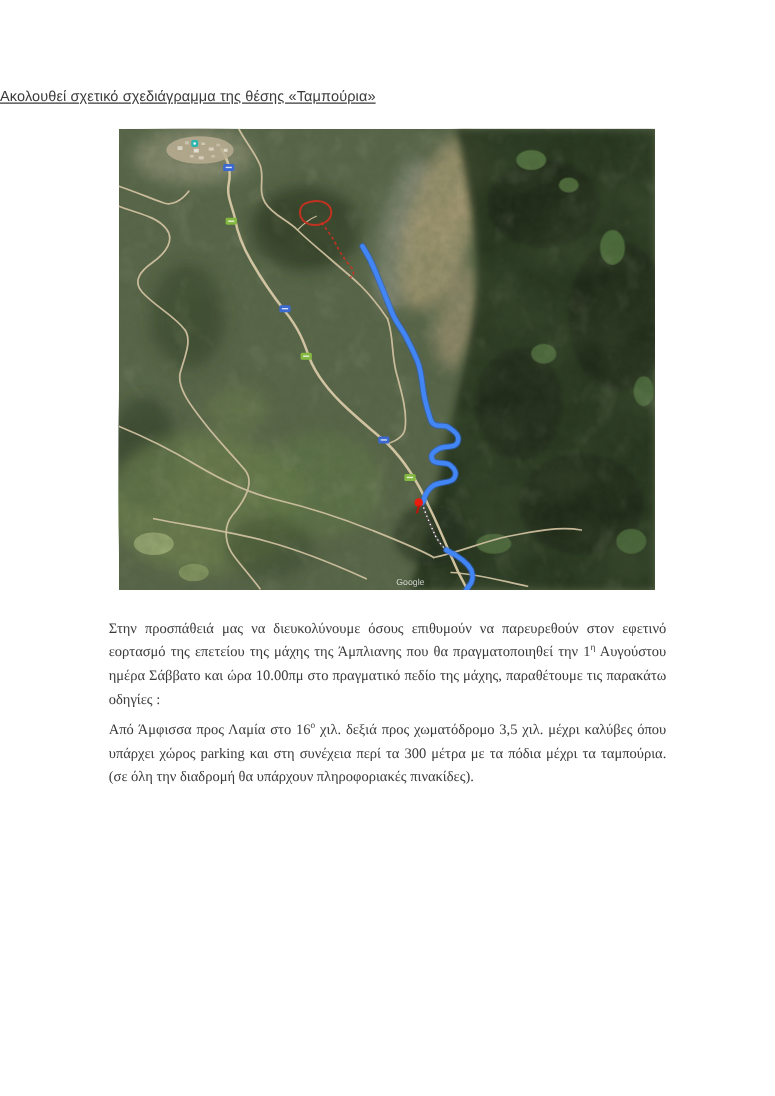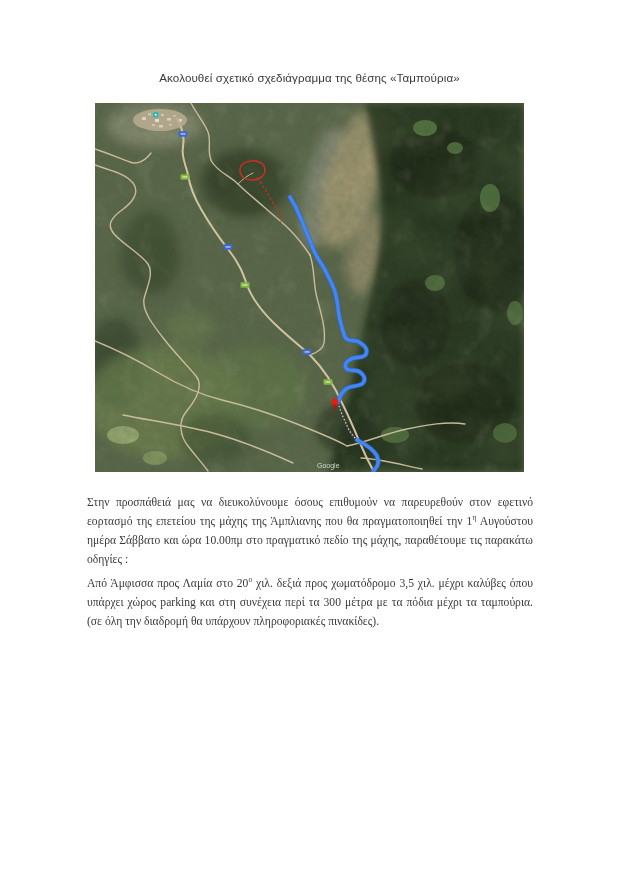--- a/index.html
+++ b/index.html
@@ -6,24 +6,25 @@
   body{
     width:620px;height:877px;
     background:#ffffff;
     position:relative;
     overflow:hidden;
     font-family:"Liberation Sans", sans-serif;
   }
   .doc-title{
     position:absolute;
     top:71px;left:0;right:1px;
-    text-align:center;
+    text-align:left;
     font-size:11.6px;
     color:#3a3a3a;
     letter-spacing:.1px;
+    text-decoration:underline;
   }
   .map-figure{
     position:absolute;
     left:95px;top:103px;
     width:429px;height:369px;
     overflow:hidden;
   }
   .map-figure svg{display:block;}
   .para{
     position:absolute;
@@ -189,13 +190,13 @@
         <rect x="230.5" y="278.4" width="5" height="1.1" fill="#ffffff" opacity="0.8"></rect>
       </g>
     </g>
 
     <text x="222" y="365" font-size="7" fill="#ffffff" opacity="0.75" font-family="Liberation Sans, sans-serif">Google</text>
   </svg>
 </div>
 
 <p class="para para-1"><span>Στην προσπάθειά μας να διευκολύνουμε όσους επιθυμούν να παρευρεθούν στον εφετινό εορτασμό της επετείου της μάχης της Άμπλιανης που θα πραγματοποιηθεί την 1</span><sup>η</sup><span> Αυγούστου ημέρα Σάββατο και ώρα 10.00πμ στο πραγματικό πεδίο της μάχης, παραθέτουμε τις παρακάτω οδηγίες :</span></p>
 
-<p class="para para-2"><span>Από Άμφισσα προς Λαμία στο 20</span><sup>ο</sup><span> χιλ. δεξιά προς χωματόδρομο 3,5 χιλ. μέχρι καλύβες όπου υπάρχει χώρος parking και στη συνέχεια περί τα 300 μέτρα με τα πόδια μέχρι τα ταμπούρια. (σε όλη την διαδρομή θα υπάρχουν πληροφοριακές πινακίδες).</span></p>
+<p class="para para-2"><span>Από Άμφισσα προς Λαμία στο 16</span><sup>ο</sup><span> χιλ. δεξιά προς χωματόδρομο 3,5 χιλ. μέχρι καλύβες όπου υπάρχει χώρος parking και στη συνέχεια περί τα 300 μέτρα με τα πόδια μέχρι τα ταμπούρια. (σε όλη την διαδρομή θα υπάρχουν πληροφοριακές πινακίδες).</span></p>
 
 </body></html>

